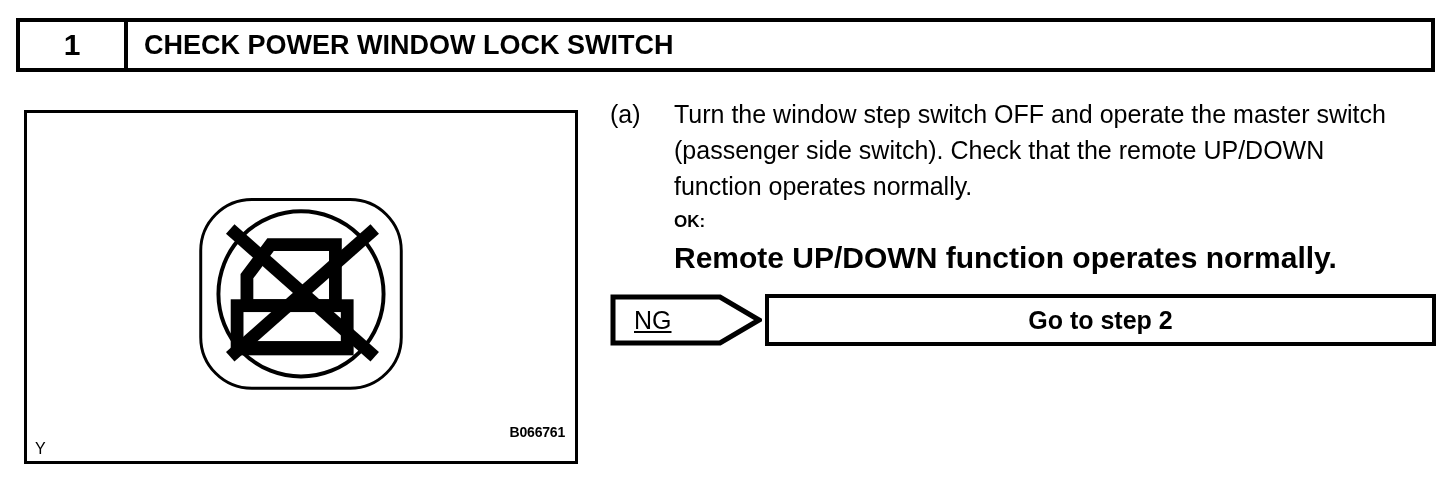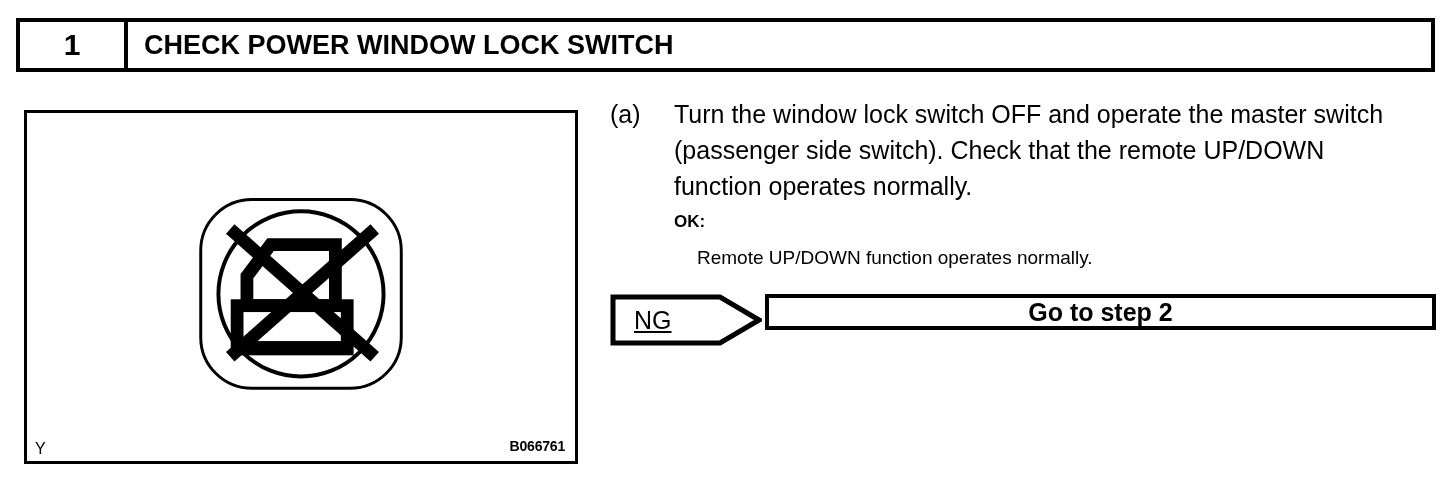--- a/index.html
+++ b/index.html
@@ -76,21 +76,21 @@
   .figure-caption-left {
     position: absolute;
     left: 8px;
     bottom: 4px;
     font-size: 16px;
     line-height: 1;
   }
   .figure-caption-right {
     position: absolute;
     right: 10px;
-    bottom: 8px;
+    bottom: 22px;
     font-size: 14px;
     font-weight: bold;
     line-height: 1;
     letter-spacing: -0.2px;
   }
 
   
   .instructions {
     position: absolute;
     left: 610px;
@@ -113,23 +113,23 @@
     line-height: 36px;
     max-width: 730px;
   }
   .ok-label {
     margin-left: 64px;
     font-size: 17px;
     font-weight: bold;
     line-height: 36px;
   }
   .ok-result {
-    margin-left: 87px;
-    font-size: 19px;
-    font-weight: normal;
+    margin-left: 64px;
+    font-size: 30px;
+    font-weight: bold;
     line-height: 36px;
     white-space: nowrap;
   }
 
   
   .result-row {
     position: absolute;
     left: 610px;
     top: 294px;
     width: 826px;
@@ -151,21 +151,21 @@
     top: 11px;
     font-size: 25px;
     line-height: 30px;
     text-decoration: underline;
   }
   .goto-box {
     position: absolute;
     left: 155px;
     top: 0px;
     width: 671px;
-    height: 36px;
+    height: 52px;
     border: 4px solid #000;
     box-sizing: border-box;
     display: flex;
     align-items: center;
     justify-content: center;
   }
   .goto-box span {
     font-size: 25px;
     font-weight: bold;
     line-height: 1;
@@ -204,21 +204,21 @@
     </g>
   </svg>
 
   <div class="figure-caption-left">Y</div>
   <div class="figure-caption-right">B066761</div>
 </div>
 
 <div class="instructions">
   <div class="instr-row">
     <div class="instr-marker">(a)</div>
-    <div class="instr-body">Turn the window lock switch OFF and operate the master switch (passenger side switch). Check that the remote UP/DOWN function operates normally.</div>
+    <div class="instr-body">Turn the window step switch OFF and operate the master switch (passenger side switch). Check that the remote UP/DOWN function operates normally.</div>
   </div>
   <div class="ok-label">OK:</div>
   <div class="ok-result">Remote UP/DOWN function operates normally.</div>
 </div>
 
 <div class="result-row">
 
   <div class="ng-arrow">
     <svg width="152" height="52" viewBox="0 0 152 52">
       <polygon points="3,3 110,3 149,26 110,49 3,49" fill="#ffffff" stroke="#000000" stroke-width="5" stroke-linejoin="miter"></polygon>

